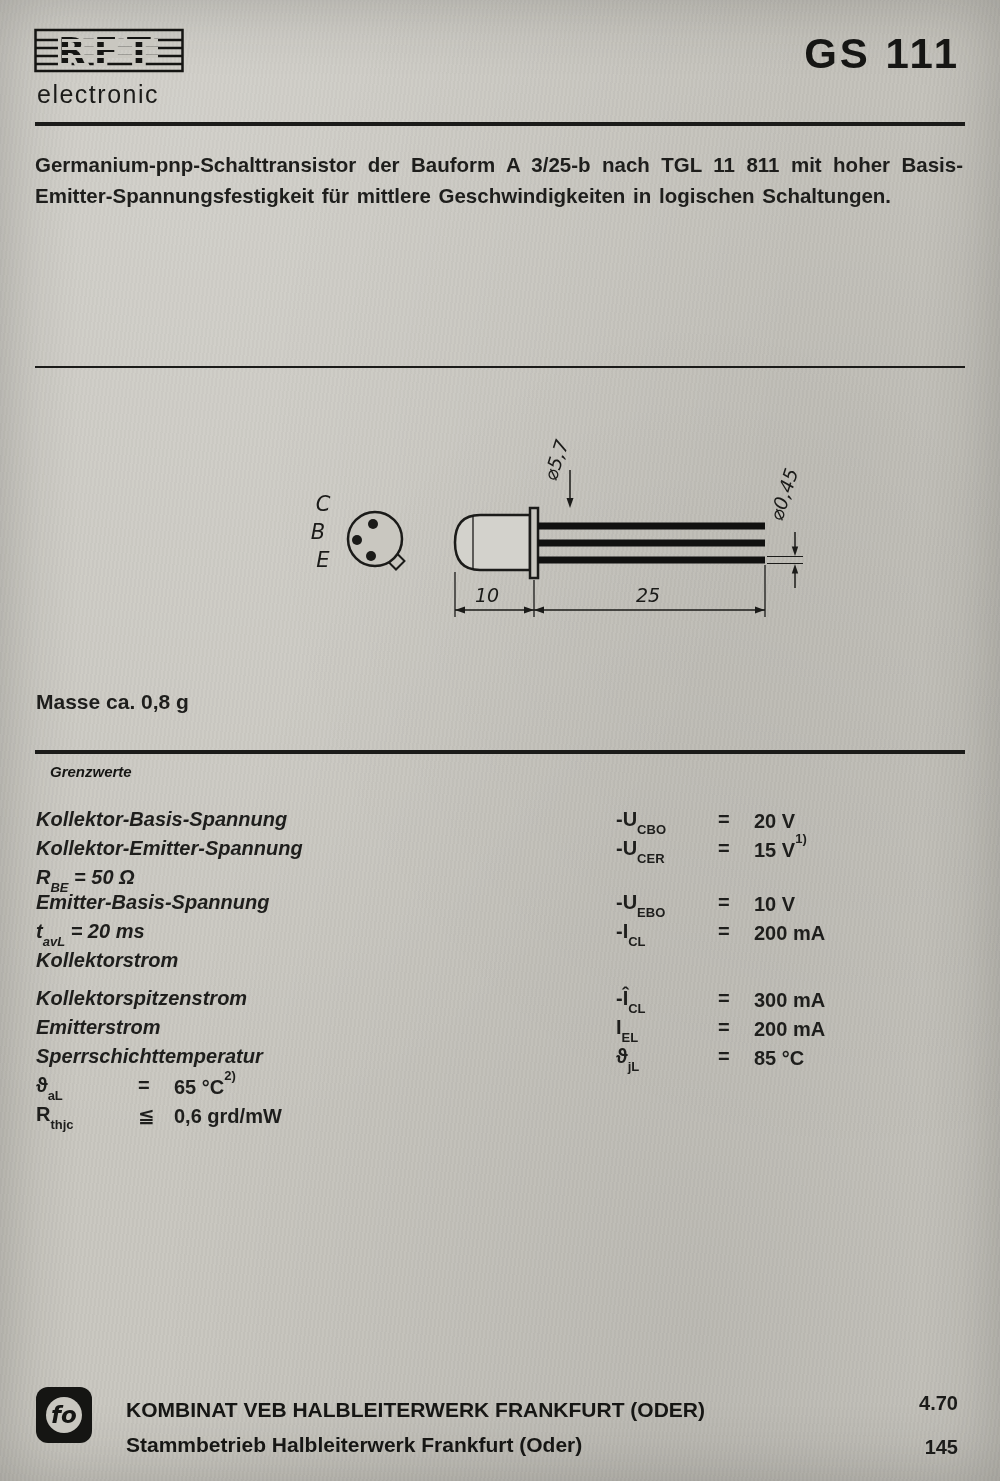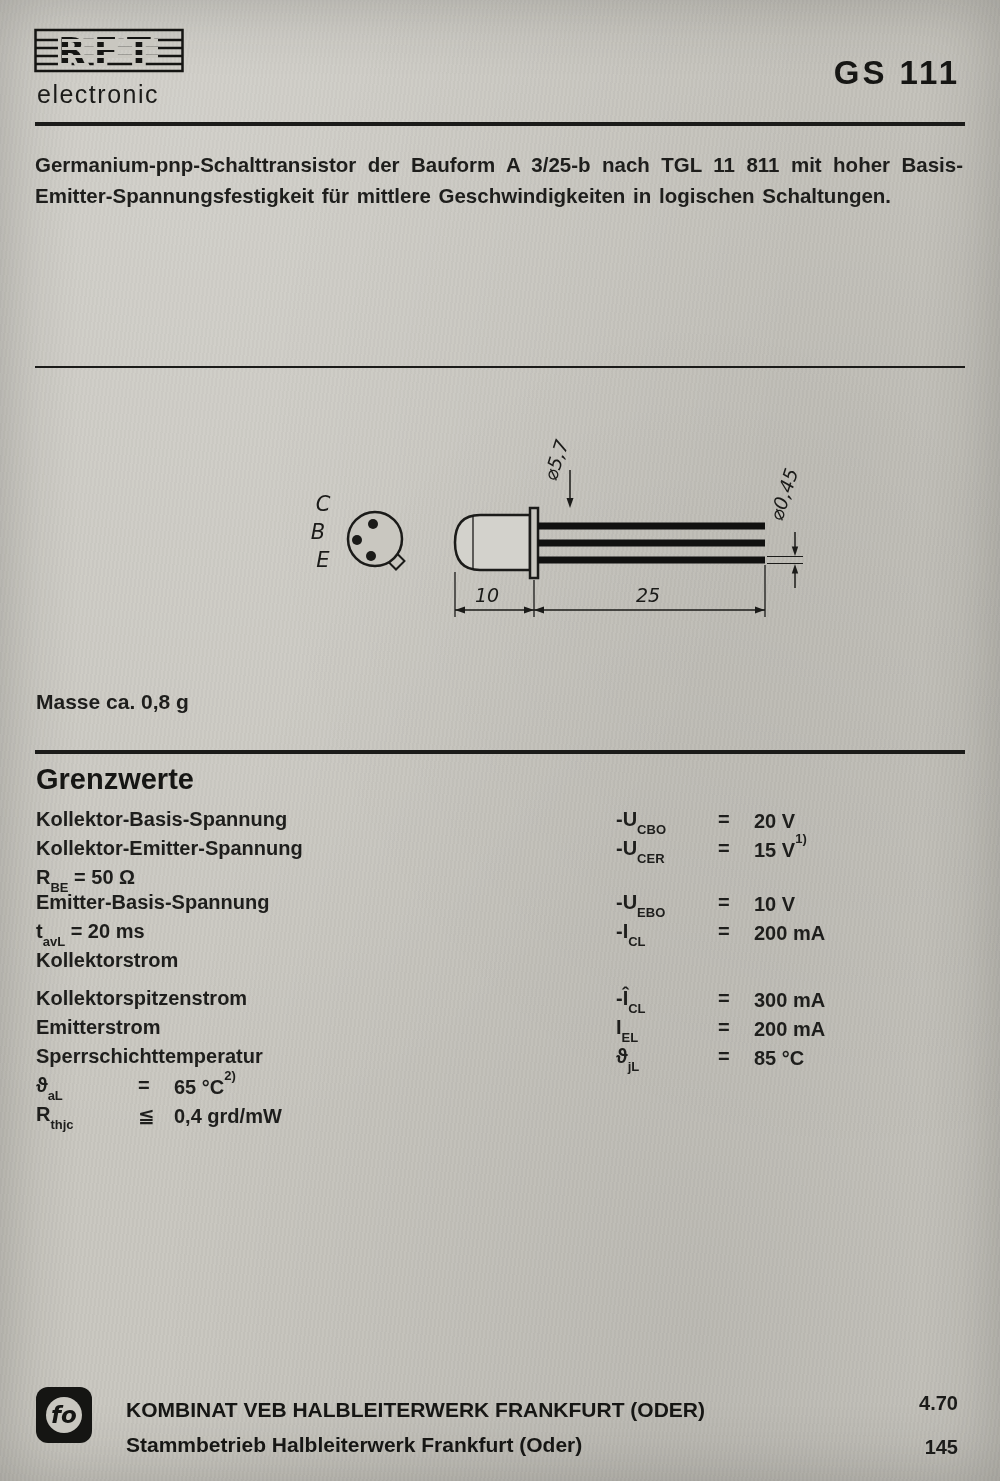--- a/index.html
+++ b/index.html
@@ -18,47 +18,47 @@
       radial-gradient(ellipse at 70% 90%, rgba(0,0,0,0.07), transparent 55%),
       repeating-linear-gradient(97deg, rgba(0,0,0,0.022) 0 2px, rgba(255,255,255,0.02) 2px 4px);
     box-shadow:inset 0 0 70px rgba(40,40,35,0.25);
     color:#1d1d1b;
     overflow:hidden;
   }
   .abs{position:absolute;}
   .rule{position:absolute;left:35px;right:35px;background:#1b1b19;}
   .partnum{
     position:absolute;top:30px;right:40px;
-    font-size:33px;font-weight:bold;letter-spacing:3px;color:#161614;margin-top:24px;
+    font-size:42px;font-weight:bold;letter-spacing:3px;color:#161614;
   }
   .brandword{
     position:absolute;left:37px;top:80px;
     font-size:25px;letter-spacing:1.5px;color:#1b1b19;
   }
   .desc{
     position:absolute;left:35px;top:150px;width:928px;
     font-size:20.5px;font-weight:bold;line-height:1.5;
     text-align:justify;color:#1e1e1c;word-spacing:2px;
   }
   .mass{
     position:absolute;left:36px;top:690px;
     font-size:21px;font-weight:bold;color:#1e1e1c;
   }
   .gtitle{
-    position:absolute;left:36px;top:763px;
-    font-size:29px;font-weight:bold;color:#161614;
+    position:absolute;left:50px;top:763px;
+    font-size:15px;font-weight:bold;color:#161614;font-style:italic;
   }
   .limits{
     position:absolute;left:36px;top:808px;width:928px;
     font-size:20px;font-weight:bold;color:#1e1e1c;
   }
   .lrow{display:flex;align-items:flex-start;height:29px;}
   .lrow.tight{height:25px;}
   .lrow.gap{margin-top:9px;}
-  .lbl{width:580px;}
+  .lbl{width:580px;font-style:italic;}
   .sym{width:102px;}
   .rel{width:36px;}
   .val{flex:1;}
   sub.ls{font-size:13px;position:relative;top:3px;letter-spacing:0;}
   sup.vs{font-size:13px;position:relative;top:-6px;}
   .footer-line{position:absolute;left:126px;font-size:21px;font-weight:bold;color:#161614;}
   .fright{position:absolute;right:42px;font-size:20px;font-weight:bold;color:#1b1b19;}
   .flogo{position:absolute;left:35px;top:1386px;}
   .logo{position:absolute;left:34px;top:28px;}
   svg text{font-family:"DejaVu Sans","Liberation Sans",sans-serif;}
@@ -219,21 +219,21 @@
 
     <div class="lrow">
       <div class="sym"><span>ϑ</span><sub class="ls">aL</sub></div>
       <div class="rel">=</div>
       <div class="val"><span>65 °C</span><sup class="vs">2)</sup></div>
     </div>
 
     <div class="lrow">
       <div class="sym"><span>R</span><sub class="ls">thjc</sub></div>
       <div class="rel">≦</div>
-      <div class="val"><span>0,4 grd/mW</span><sup class="vs"></sup></div>
+      <div class="val"><span>0,6 grd/mW</span><sup class="vs"></sup></div>
     </div>
 
   </div>
 
   <div class="flogo">
     <svg width="58" height="58" viewBox="0 0 58 58">
       <rect x="1" y="1" width="56" height="56" rx="12" fill="#151513"></rect>
       <circle cx="29" cy="29" r="18" fill="#c9c7c0"></circle>
       <text x="29" y="37" text-anchor="middle" font-size="23" font-weight="bold" font-style="italic" fill="#151513">fo</text>
     </svg>

